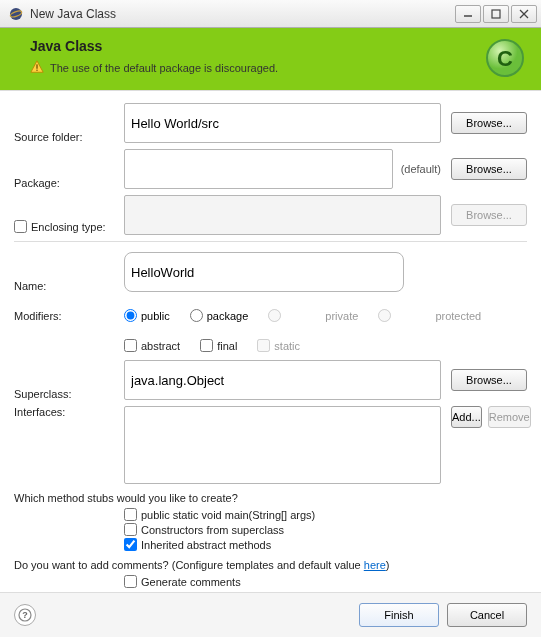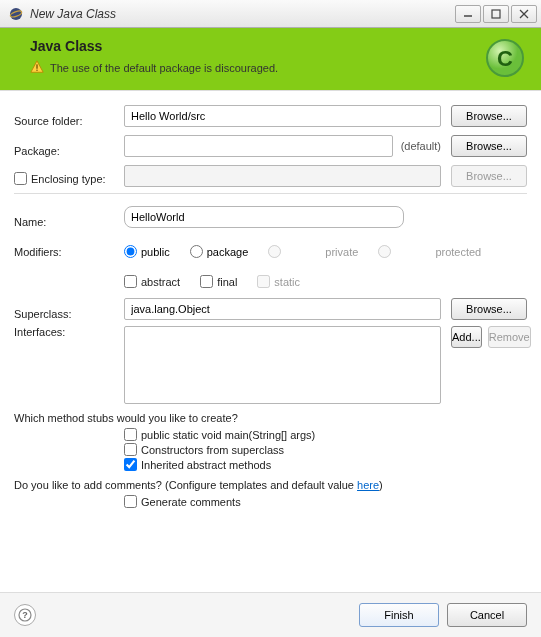--- a/index.html
+++ b/index.html
@@ -1,32 +1,32 @@
 <!DOCTYPE html>
 <html><head>
 <meta charset="utf-8">
 <style>
 * { box-sizing: border-box; margin: 0; padding: 0; }
 body { font-family: "Segoe UI", Tahoma, sans-serif; font-size: 11px; background: #fff; width: 541px; height: 637px; overflow: hidden; }
-.titlebar { background: linear-gradient(#fafafa, #e6e6e6); border-bottom: 1px solid #b0b0b0; height: 28px; display: flex; align-items: center; padding: 0 4px 0 8px; font-style: italic; }
+.titlebar { background: linear-gradient(#fafafa, #e6e6e6); border-bottom: 1px solid #b0b0b0; height: 28px; display: flex; align-items: center; padding: 0 4px 0 8px; }
 .titlebar .tb-icon { width: 16px; height: 16px; margin-right: 6px; }
 .titlebar .tb-title { flex: 1; font-size: 12px; color: #333; }
 .tb-controls { display: flex; gap: 2px; }
 .tb-btn { width: 26px; height: 18px; border: 1px solid #aaa; background: linear-gradient(#fafafa,#e6e6e6); border-radius: 2px; display: flex; align-items: center; justify-content: center; font-size: 10px; color: #444; }
 .header { background: #84cc16; padding: 10px 14px 14px 30px; position: relative; border-bottom: 1px solid #ddd;}
 .header h1 { font-size: 14px; font-weight: bold; color: #222; margin-bottom: 6px; }
 .header .hint { display: flex; align-items: center; gap: 6px; font-size: 11px; color: #333; }
 .header .big-icon { position: absolute; right: 14px; top: 8px; }
 .form-area { padding: 12px 14px 0 14px; }
 .row { display: flex; align-items: flex-end; margin-bottom: 6px; min-height: 24px; }
 .row.top { align-items: flex-start; }
 .row .label { width: 110px; font-size: 11px; color: #222; }
 .row .inputwrap { flex: 1; display: flex; align-items: center; gap: 4px; }
 .row.top .inputwrap { align-items: flex-start; }
-input[type=text] { height: 22px; border: 1px solid #b6b6b6; border-radius: 2px; padding: 1px 6px; font-size: 11px; font-family: inherit; background: #fff; }
+input[type=text] { height: 22px; border: 1px solid #b6b6b6; border-radius: 2px; padding: 19px 6px; font-size: 13px; font-family: inherit; background: #fff; }
 input[type=text]:disabled { background: #f4f4f4; color: #888; }
 .browse { width: 76px; height: 22px; border: 1px solid #888; border-radius: 3px; background: linear-gradient(#fcfcfc,#e5e5e5); font-size: 11px; font-family: inherit; cursor: pointer; margin-left: 6px;}
 .browse:disabled { color: #9a9a9a; background: #f4f4f4; border-color: #c8c8c8; cursor: default;}
 .checkbox { display: inline-flex; align-items: center; gap: 4px; font-size: 11px; color: #222; }
 .checkbox input { width: 13px; height: 13px; }
 .checkbox.disabled { color: #9a9a9a; }
 .rowsep { height: 1px; background: #ddd; margin: 6px 0 10px 0; }
 .radio-group { display: flex; gap: 20px; }
 .radio-group label { display: inline-flex; align-items: center; gap: 4px; font-size: 11px; }
 .radio-group label.disabled { color: #9a9a9a; gap: 44px; }
@@ -214,21 +214,21 @@
         <span>Constructors from superclass</span>
       </label>
     <label class="checkbox">
         <input type="checkbox" checked="" style="">
         <span>Inherited abstract methods</span>
       </label>
   </div>
 
   <div class="qsection">
     <div class="qtitle">
-      <span>Do you like to add comments? (Configure templates and default value </span><span class="linkish">here</span><span>)</span>
+      <span>Do you want to add comments? (Configure templates and default value </span><span class="linkish">here</span><span>)</span>
     </div>
     <label class="checkbox">
         <input type="checkbox" style="">
         <span>Generate comments</span>
       </label>
   </div>
 
 </div>
 
 <div class="footer">

